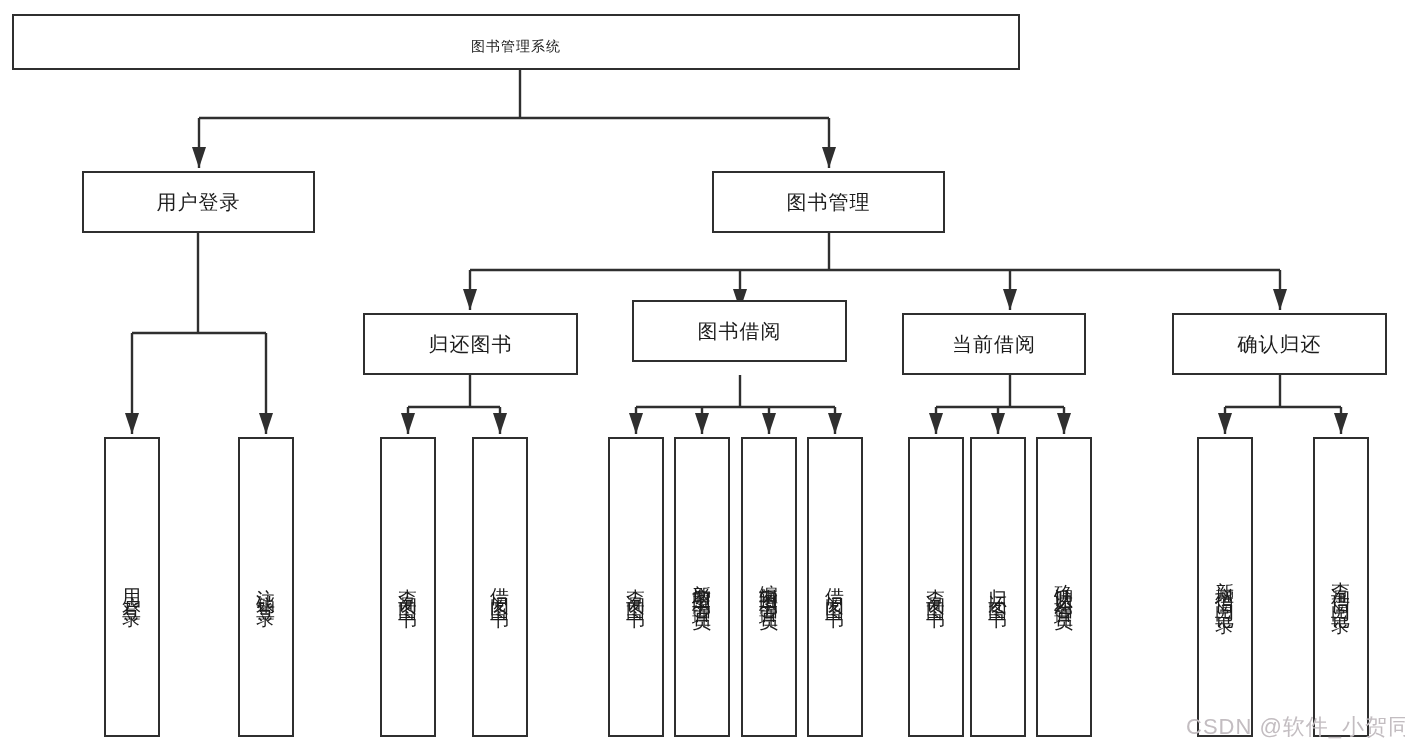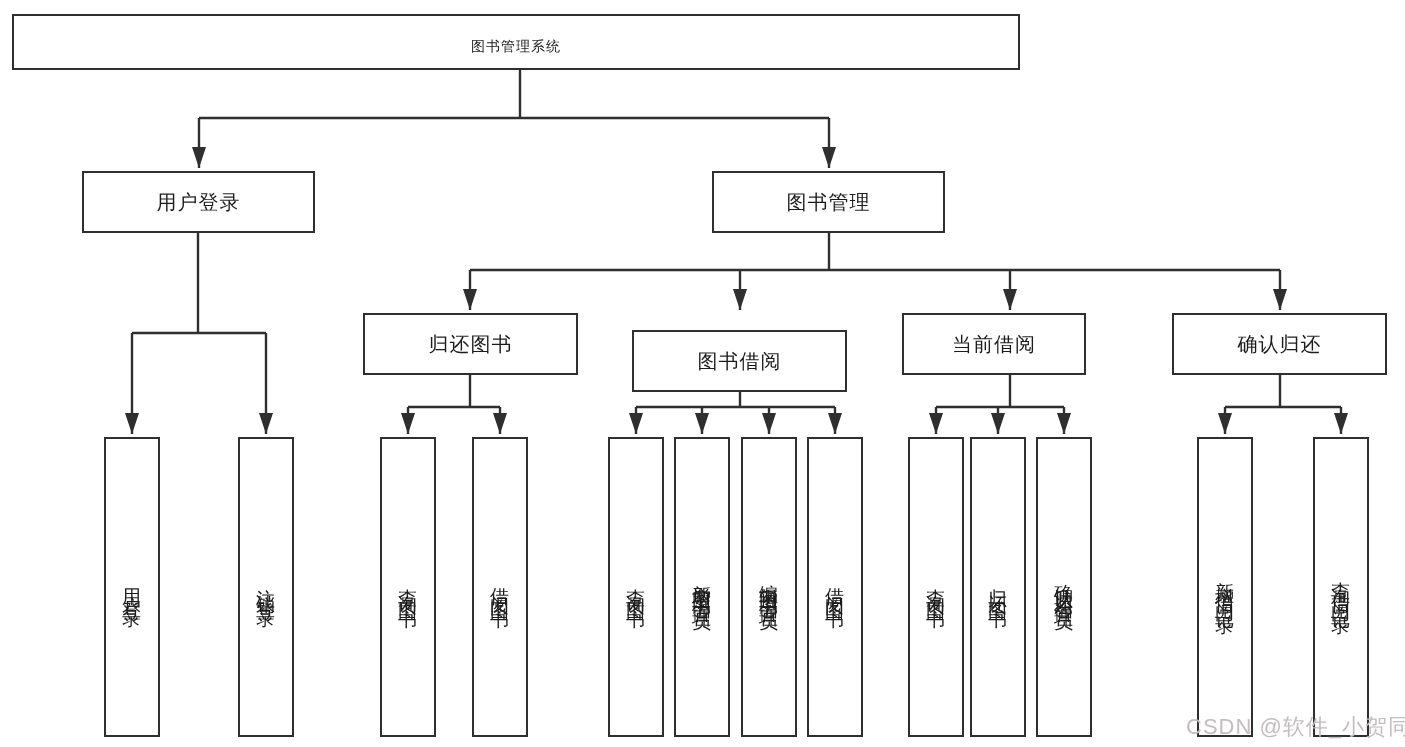--- a/index.html
+++ b/index.html
@@ -96,21 +96,21 @@
   <div class="box" style="left:82px;top:171px;width:233px;height:62px">
     <span class="h-label">用户登录</span>
   </div>
   <div class="box" style="left:712px;top:171px;width:233px;height:62px">
     <span class="h-label">图书管理</span>
   </div>
 
   <div class="box" style="left:363px;top:313px;width:215px;height:62px">
     <span class="h-label">归还图书</span>
   </div>
-  <div class="box" style="left:632px;top:330px;width:215px;height:62px">
+  <div class="box" style="left:632px;top:300px;width:215px;height:62px">
     <span class="h-label">图书借阅</span>
   </div>
   <div class="box" style="left:902px;top:313px;width:184px;height:62px">
     <span class="h-label">当前借阅</span>
   </div>
   <div class="box" style="left:1172px;top:313px;width:215px;height:62px">
     <span class="h-label">确认归还</span>
   </div>
 
   <div class="box" style="left:104px;top:437px;width:56px;height:300px">

